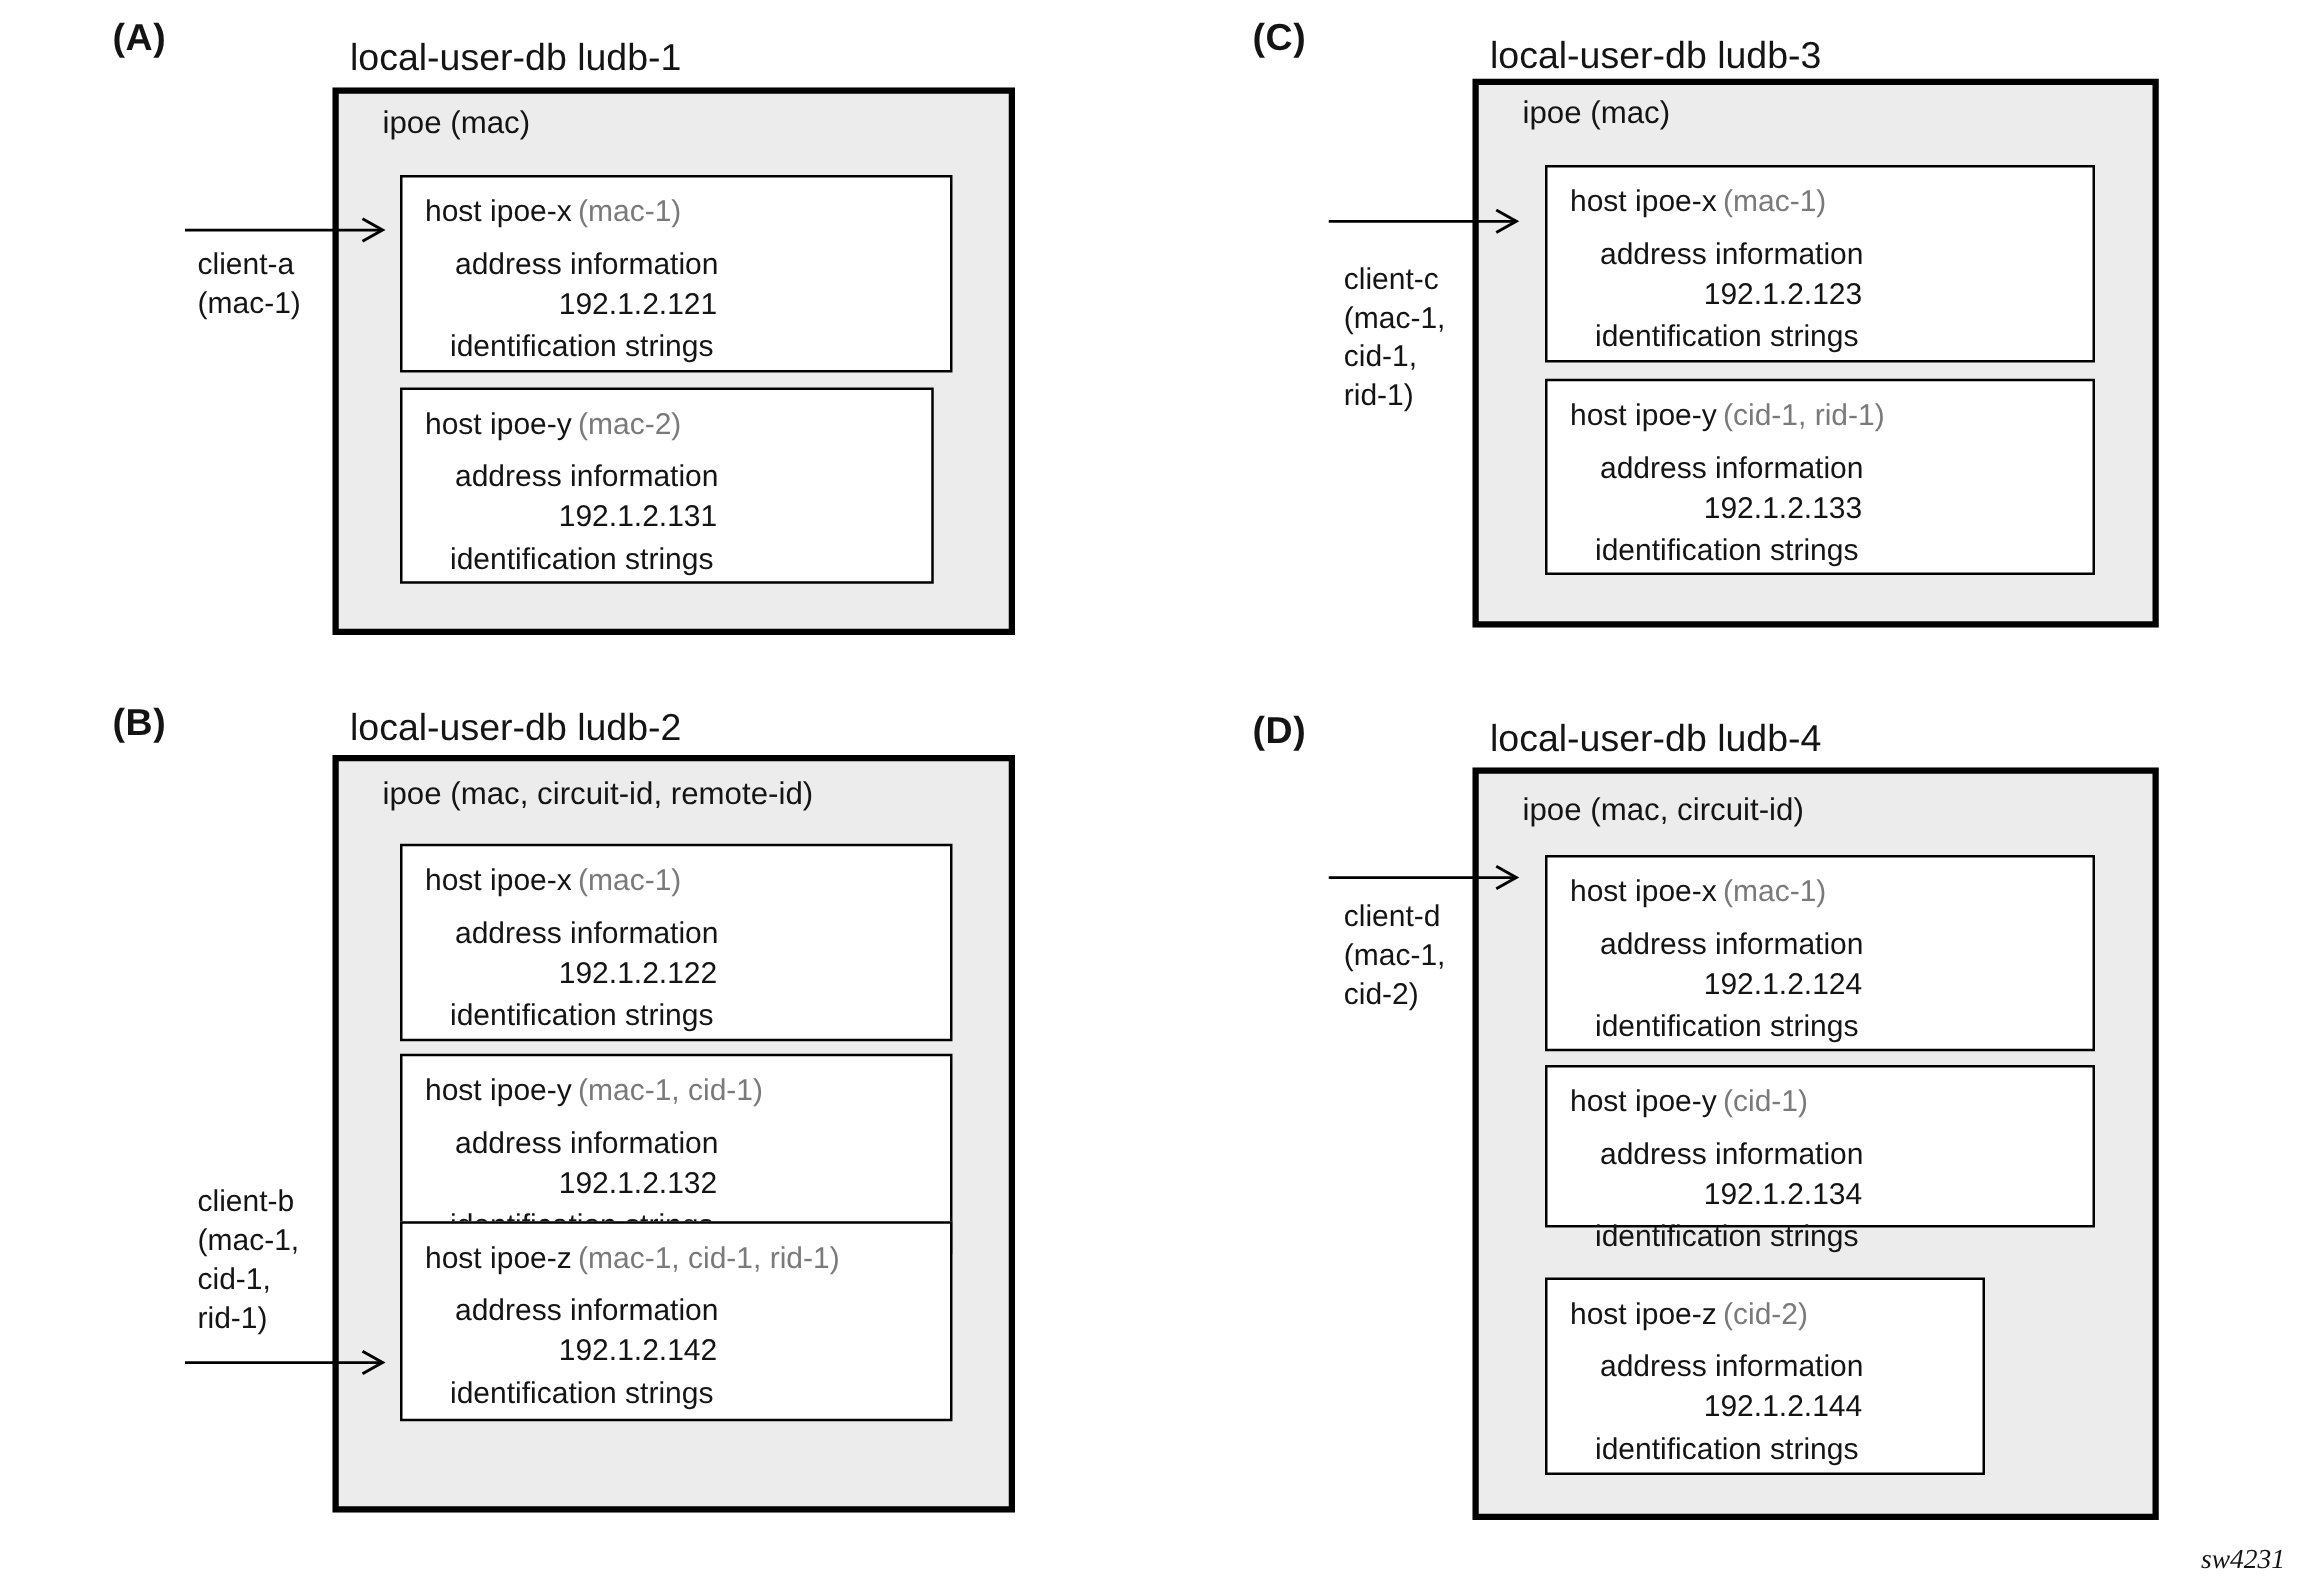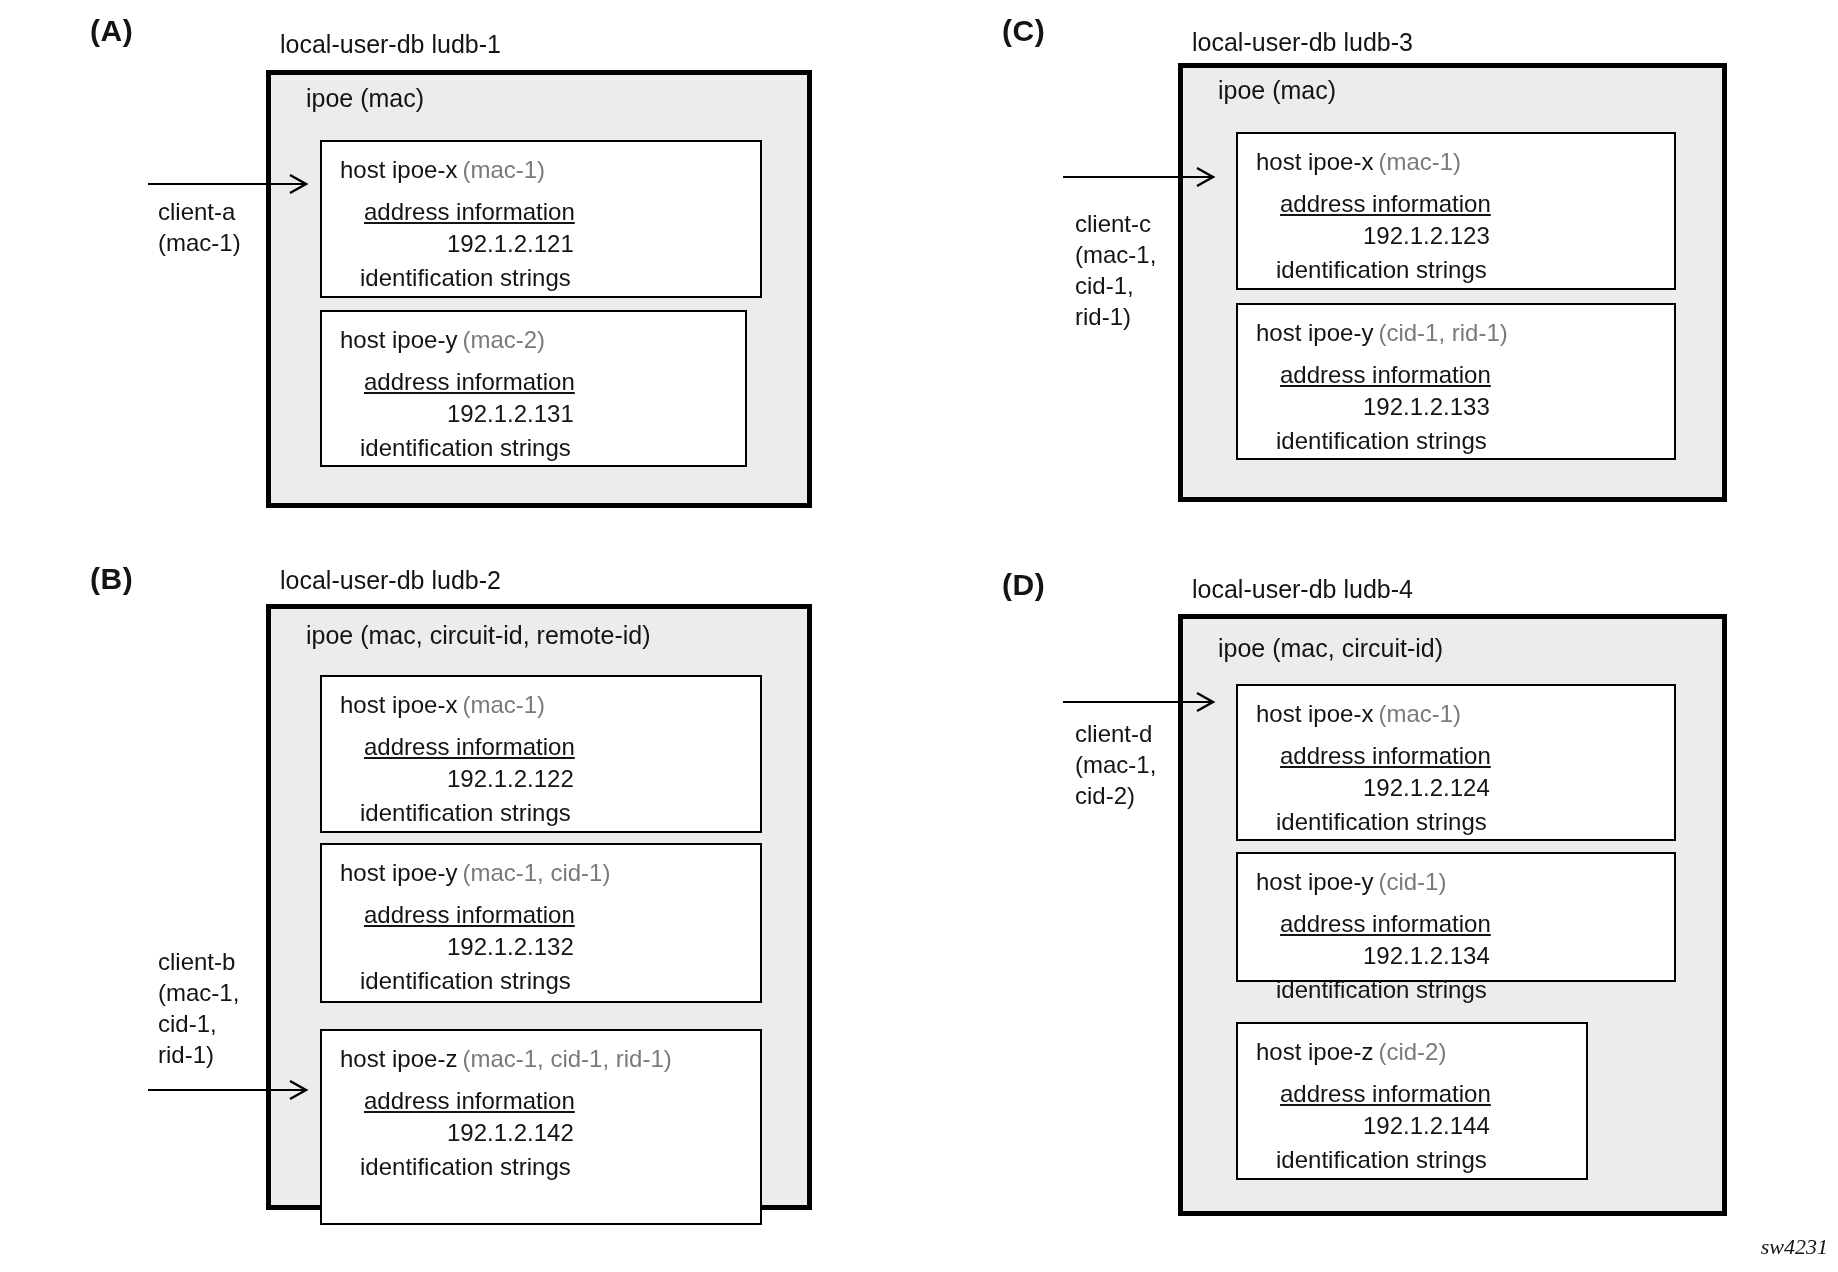--- a/index.html
+++ b/index.html
@@ -18,21 +18,21 @@
     color:var(--text);
     overflow:hidden;
   }
   .plabel{
     position:absolute;
     font-size:30px;font-weight:bold;letter-spacing:0.5px;
     white-space:nowrap;
   }
   .ptitle{
     position:absolute;
-    font-size:25px;
+    font-size:30px;
     white-space:nowrap;
   }
   .dbbox{
     position:absolute;
     box-sizing:border-box;
     background:var(--panel-fill);
     border:5px solid var(--border);
   }
   .ipoe{
     position:absolute;
@@ -41,21 +41,21 @@
     margin-left:12px;
   }
   .host{
     position:absolute;
     box-sizing:border-box;
     background:var(--host-fill);
     border:2px solid var(--border);
   }
   .hl{position:absolute;font-size:24px;white-space:nowrap;}
   .hl1{top:14px;left:18px;}
-  .hl2{top:56px;left:42px;text-decoration:underline;}
+  .hl2{top:56px;left:42px;}
   .hl3{top:88px;left:125px;}
   .hl4{top:122px;left:38px;}
   .param{color:var(--param-gray);margin-left:5px;}
   .client{position:absolute;font-size:24px;}
   .client .cline{line-height:31px;white-space:nowrap;}
   .arrow{position:absolute;z-index:5;overflow:visible;}
   .arrow line,.arrow path{stroke:#000;fill:none;}
   .watermark{
     position:absolute;
     font-family:"Liberation Serif","DejaVu Serif",serif;
@@ -120,21 +120,21 @@
 
     <div class="host" style="left:320px;top:843px;width:442px;height:160px">
       <div class="hl hl1">
         <span>host ipoe-y</span><span class="param">(mac-1, cid-1)</span>
       </div>
       <div class="hl hl2">address information</div>
       <div class="hl hl3">192.1.2.132</div>
       <div class="hl hl4">identification strings</div>
     </div>
 
-    <div class="host" style="left:320px;top:1029px;width:442px;height:196px">
+    <div class="host" style="left:320px;top:977px;width:442px;height:160px">
       <div class="hl hl1">
         <span>host ipoe-z</span><span class="param">(mac-1, cid-1, rid-1)</span>
       </div>
       <div class="hl hl2">address information</div>
       <div class="hl hl3">192.1.2.142</div>
       <div class="hl hl4">identification strings</div>
     </div>
 
     <div class="client" style="left:158px;top:946px">
       <div class="cline">client-b</div>

